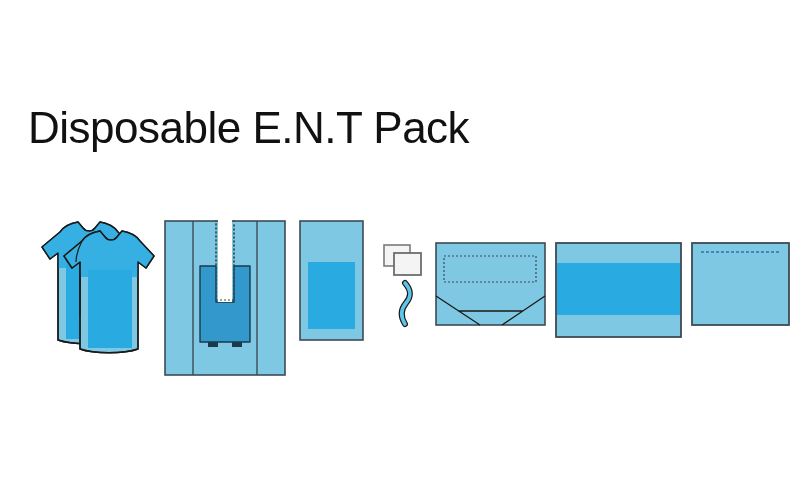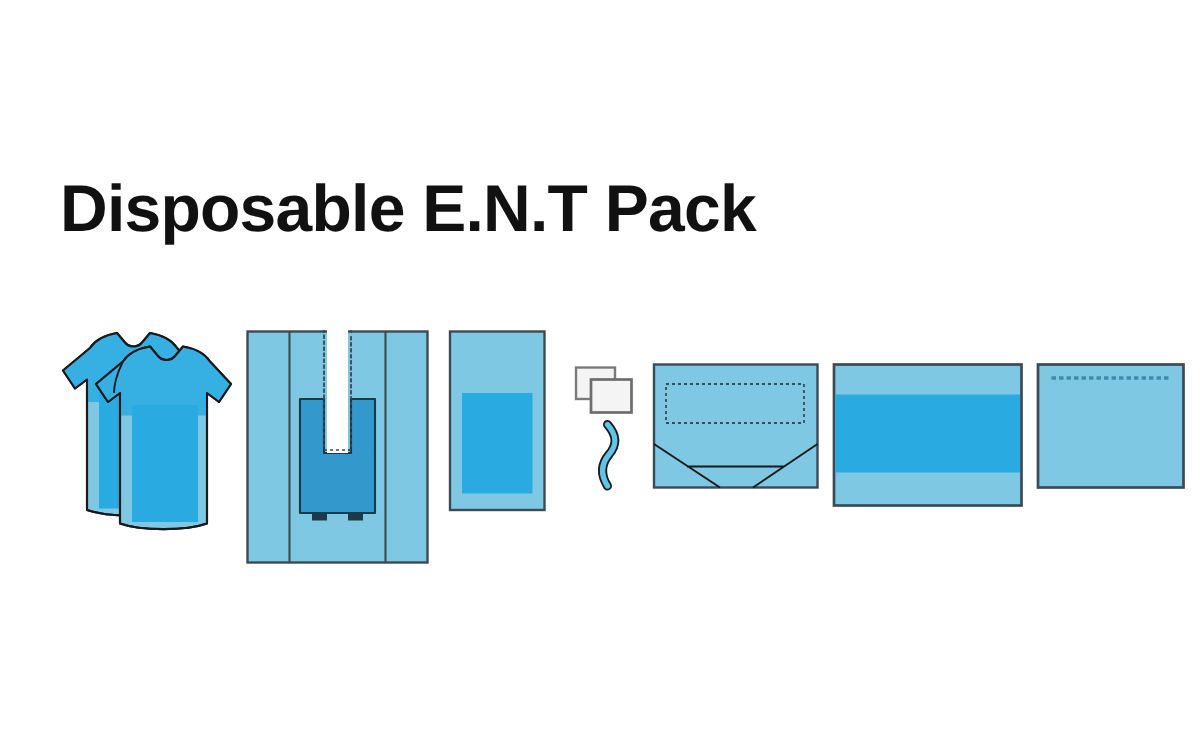--- a/index.html
+++ b/index.html
@@ -18,24 +18,24 @@
   #product-sheet {
     position: relative;
     width: 800px;
     height: 500px;
     background: #ffffff;
   }
   #page-title {
     position: absolute;
     left: 28px;
     top: 105px;
-    margin: 12px;
+    margin: 0;
     font-family: "Liberation Sans", sans-serif;
     font-size: 44px;
-    font-weight: bold;
+    font-weight: normal;
     letter-spacing: -0.5px;
     color: #111111;
     line-height: 1.05;
     white-space: nowrap;
   }
   #product-row {
     position: absolute;
     left: 0;
     top: 0;
     width: 800px;

